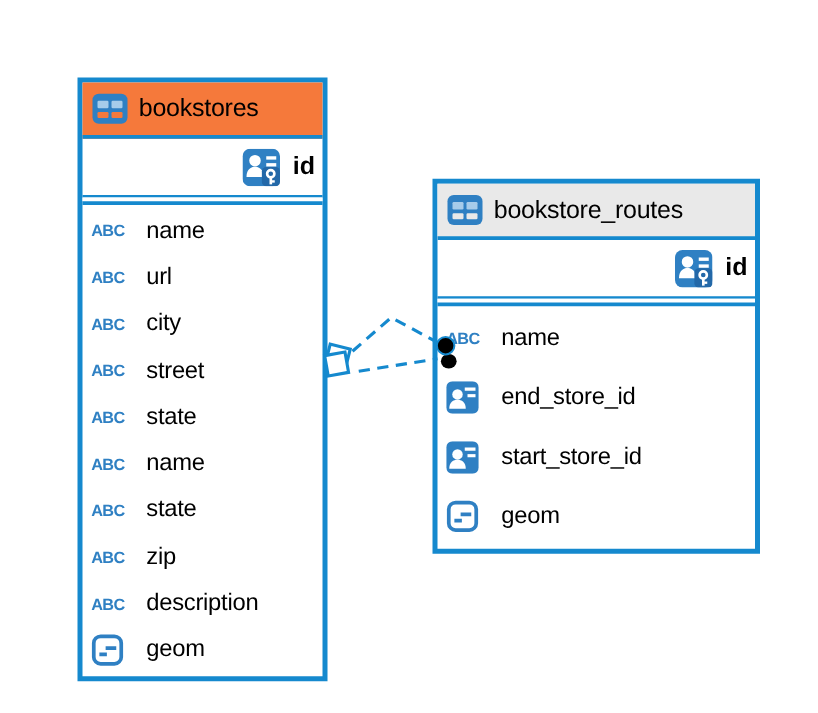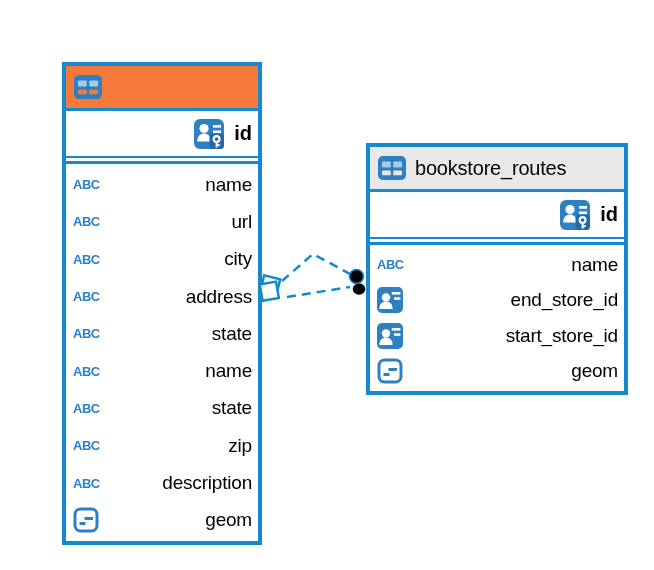--- a/index.html
+++ b/index.html
@@ -13,21 +13,21 @@
 
   
   .etable{
     position:absolute;
     box-sizing:border-box;
     border:4px solid #1589CE;
     background:#fff;
     display:flex;flex-direction:column;
   }
   .etable.bookstores{left:62px;top:62px;width:200px;height:483px;}
-  .etable.routes{left:366px;top:143px;width:262px;height:252px;}
+  .etable.routes{left:346px;top:143px;width:262px;height:300px;}
 
   .ehead{
     box-sizing:border-box;
     display:flex;align-items:center;gap:8px;
     padding:0 6px 0 7px;
     border-bottom:3px solid #1589CE;
     flex:0 0 45px;
     font-size:20px;letter-spacing:-0.2px;
     white-space:nowrap;overflow:hidden;
   }
@@ -46,25 +46,24 @@
     font-weight:bold;font-size:20px;justify-content:flex-end;
   }
   .sep{flex:0 0 3px;background:#fff;}
   .cols{
     box-sizing:border-box;
     border-top:3px solid #1589CE;
     flex:1;display:flex;flex-direction:column;
     padding:2px 0;
   }
   .crow{
-    flex:1;display:flex;align-items:center;gap:24px;
+    flex:1;display:flex;align-items:center;gap:12px;
     padding:0 6px 0 7px;
     font-size:19px;letter-spacing:-0.2px;
     white-space:nowrap;
-    justify-content:space-between;
   }
   .iconbox{flex:0 0 32px;display:flex;align-items:center;justify-content:flex-start;}
   .abc{
     font-weight:900;font-size:13px;line-height:1;
     color:#2F80C3;letter-spacing:-0.5px;
     transform:scaleY(1.0);
   }
   svg.icon{display:block;}
 
   
@@ -109,20 +108,21 @@
   </defs>
 </svg>
 
 <div class="canvas">
 
   <div class="etable bookstores">
     <div class="ehead">
       <svg class="icon tbl" width="30" height="26">
           <use href="#sym-table"></use>
         </svg>
+      <span>bookstores</span>
     </div>
     <div class="pkrow">
       <span class="iconbox">
           <svg class="icon" width="30" height="30">
             <use href="#sym-pk"></use>
           </svg>
         </span>
       <span>id</span>
     </div>
     <div class="sep"></div>
@@ -142,21 +142,21 @@
       <div class="crow">
         <span class="iconbox">
             <span class="abc">ABC</span>
           </span>
         <span>city</span>
       </div>
       <div class="crow">
         <span class="iconbox">
             <span class="abc">ABC</span>
           </span>
-        <span>address</span>
+        <span>street</span>
       </div>
       <div class="crow">
         <span class="iconbox">
             <span class="abc">ABC</span>
           </span>
         <span>state</span>
       </div>
       <div class="crow">
         <span class="iconbox">
             <span class="abc">ABC</span>

